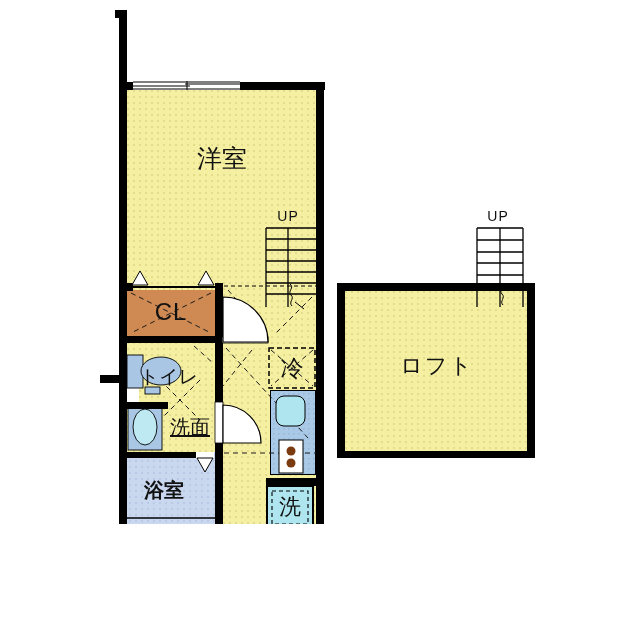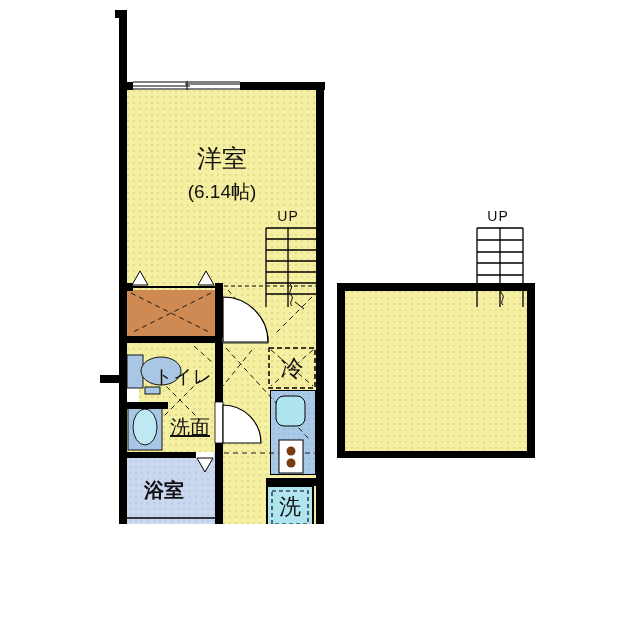--- a/index.html
+++ b/index.html
@@ -141,24 +141,25 @@
       <path d="M198,285 L214,285 L206,271 Z" fill="#ffffff" stroke="#000" stroke-width="1"></path>
       <path d="M266,535 L283,535 L283,557 Z" fill="#ffffff" stroke="#000" stroke-width="1"></path>
       <path d="M266,577 L283,577 L283,558 Z" fill="#ffffff" stroke="#000" stroke-width="1"></path>
       <rect x="223" y="575" width="55" height="7" fill="#ffffff" stroke="#000" stroke-width="0.8"></rect>
       <line x1="277" y1="582" x2="277" y2="633" stroke="#000" stroke-width="1.2"></line>
       <path d="M225,582 A52,52 0 0 0 277,634" fill="none" stroke="#000" stroke-width="1"></path>
     </g>
   </svg>
 
   <div class="lbl" style="left:152px;top:146px;width:140px;font-size:25px;">洋室</div>
-  <div class="lbl" style="left:152px;top:182px;width:140px;font-size:19px;">(6.14帖)</div>
-  <div class="lbl" style="left:143px;top:367px;width:80px;font-size:19px;">トイレ</div>
+  <div class="lbl" style="left:131px;top:300px;width:80px;font-size:24px;letter-spacing:1px;">CL</div>
+  <div class="lbl" style="left:129px;top:367px;width:80px;font-size:19px;">トイレ</div>
   <div class="lbl" style="left:150px;top:417px;width:80px;font-size:20px;text-decoration:underline;">洗面</div>
   <div class="lbl" style="left:124px;top:480px;width:80px;font-size:20px;font-weight:bold;">浴室</div>
   <div class="lbl" style="left:271px;top:357px;width:42px;font-size:23px;">冷</div>
   <div class="lbl" style="left:268px;top:496px;width:44px;font-size:22px;">洗</div>
   <div class="lbl" style="left:226px;top:547px;width:42px;font-size:22px;">玄</div>
   <div class="lbl-v" style="left:285px;top:539px;width:30px;height:36px;font-size:14px;">靴入</div>
+  <div class="lbl" style="left:387px;top:355px;width:100px;font-size:22px;letter-spacing:2px;">ロフト</div>
   <div class="lbl" style="left:269px;top:209px;width:38px;font-size:14px;letter-spacing:1px;">UP</div>
   <div class="lbl" style="left:479px;top:209px;width:38px;font-size:14px;letter-spacing:1px;">UP</div>
 
 </div>
 
 </body></html>

